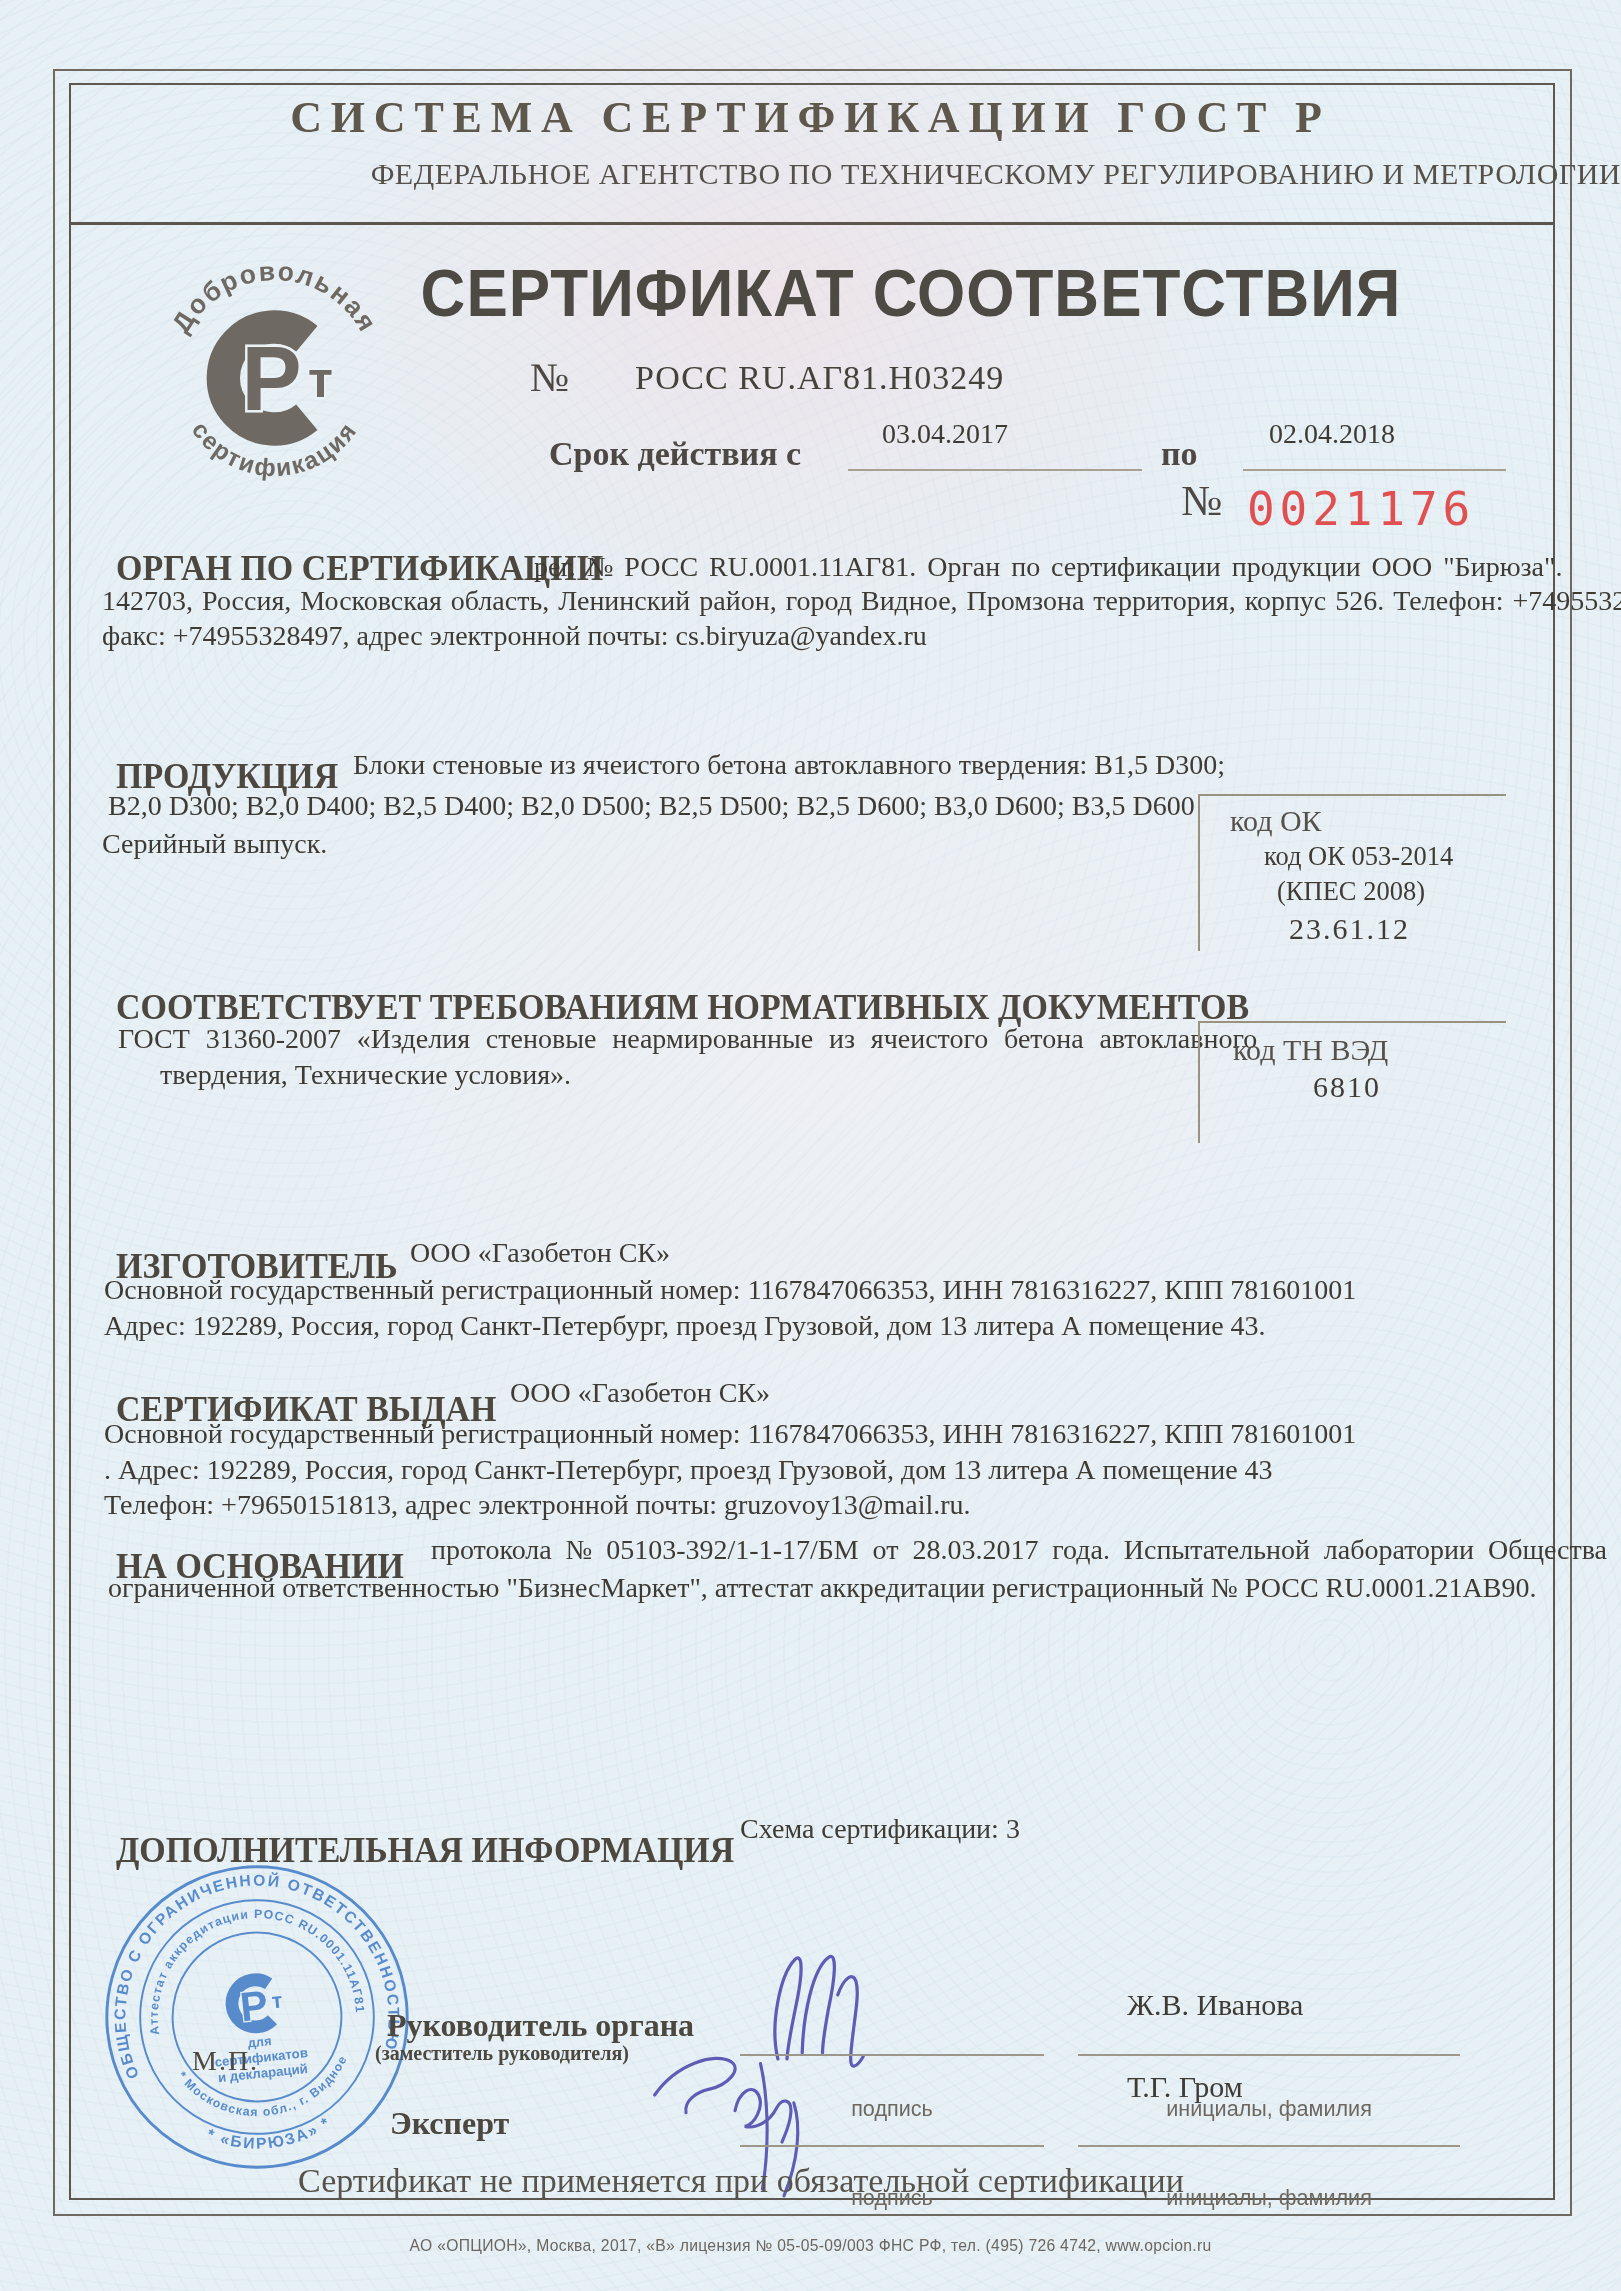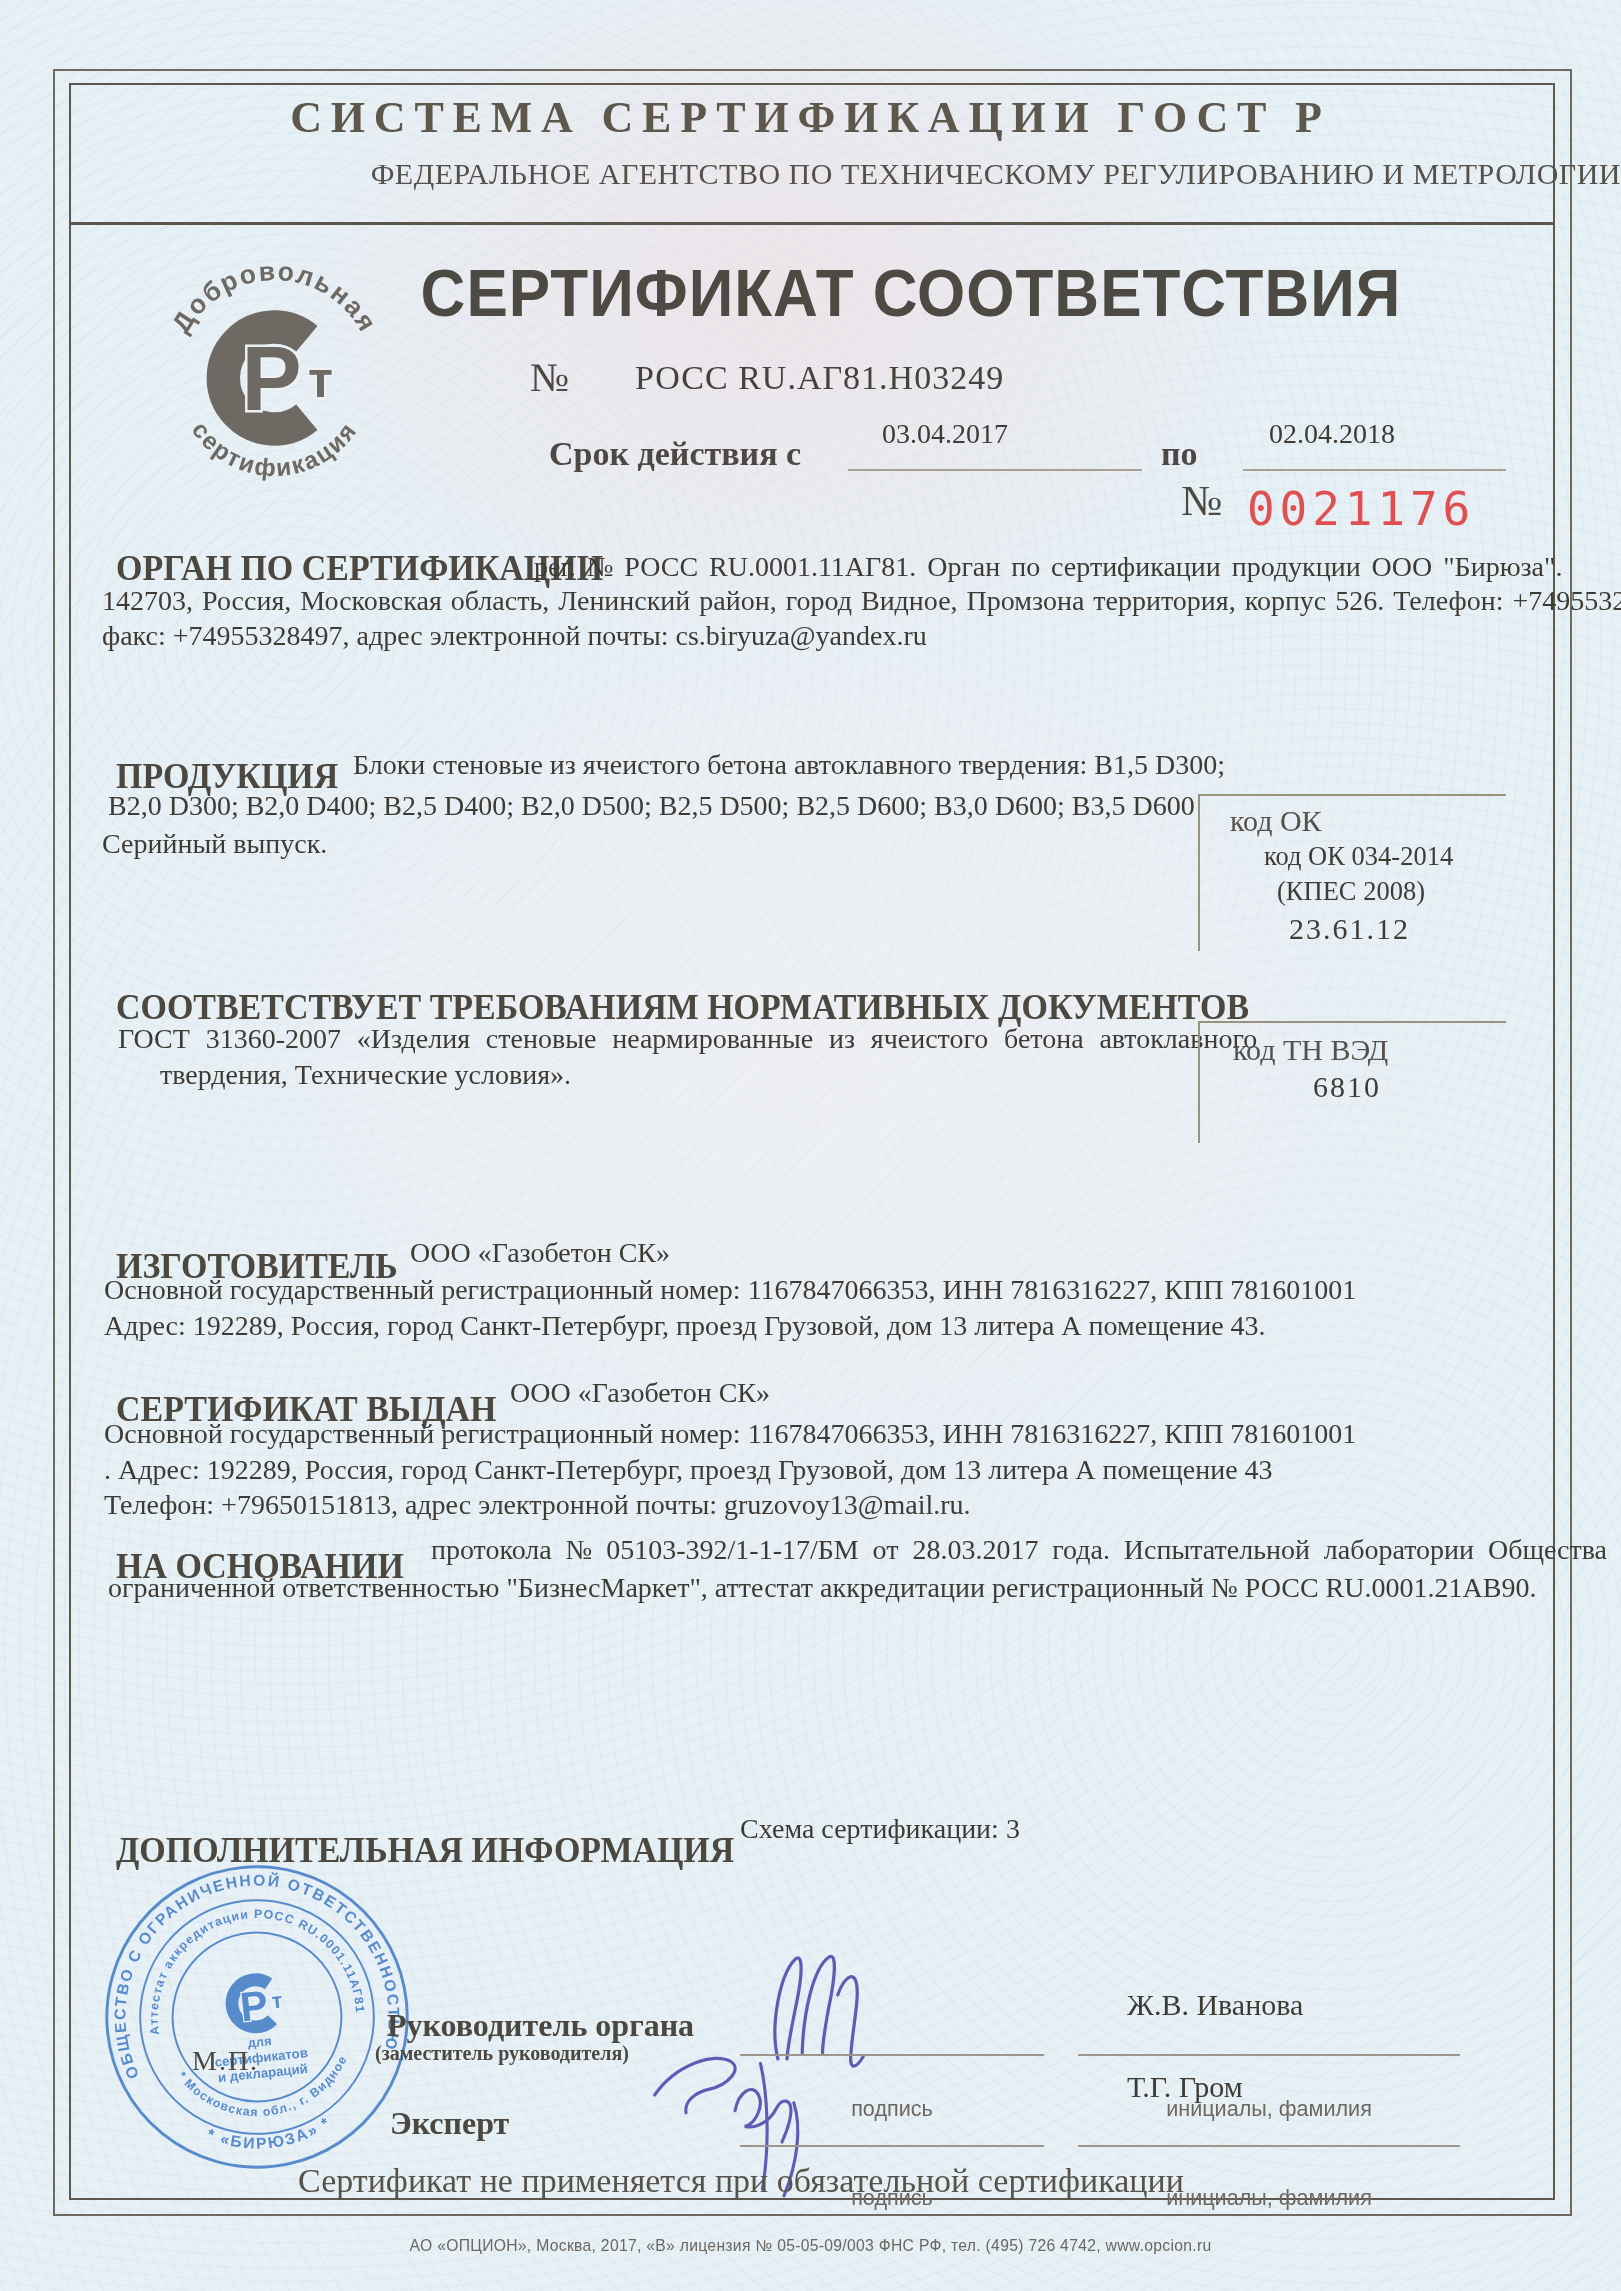--- a/index.html
+++ b/index.html
@@ -137,21 +137,21 @@
   <div class="abs body-text org-line2">142703, Россия, Московская область, Ленинский район, город Видное, Промзона территория, корпус 526. Телефон: +74955328497,</div>
   <div class="abs body-text org-line3">факс: +74955328497, адрес электронной почты: cs.biryuza@yandex.ru</div>
 
   <div class="abs sec-heading prod-heading">ПРОДУКЦИЯ</div>
   <div class="abs body-text prod-inline">Блоки стеновые из ячеистого бетона автоклавного твердения: В1,5 D300;</div>
   <div class="abs body-text prod-line2">В2,0 D300; В2,0 D400; В2,5 D400; В2,0 D500; В2,5 D500; В2,5 D600; В3,0 D600; В3,5 D600</div>
   <div class="abs body-text prod-line3">Серийный выпуск.</div>
 
   <div class="abs ok-box"></div>
   <div class="abs ok-label">код ОК</div>
-  <div class="abs ok-line1">код ОК 034-2014</div>
+  <div class="abs ok-line1">код ОК 053-2014</div>
   <div class="abs ok-line2">(КПЕС 2008)</div>
   <div class="abs ok-value">23.61.12</div>
 
   <div class="abs sec-heading conf-heading">СООТВЕТСТВУЕТ ТРЕБОВАНИЯМ НОРМАТИВНЫХ ДОКУМЕНТОВ</div>
   <div class="abs body-text conf-line1">ГОСТ 31360-2007 «Изделия стеновые неармированные из ячеистого бетона автоклавного</div>
   <div class="abs body-text conf-line2">твердения, Технические условия».</div>
 
   <div class="abs tnved-box"></div>
   <div class="abs tnved-label">код ТН ВЭД</div>
   <div class="abs tnved-value">6810</div>

